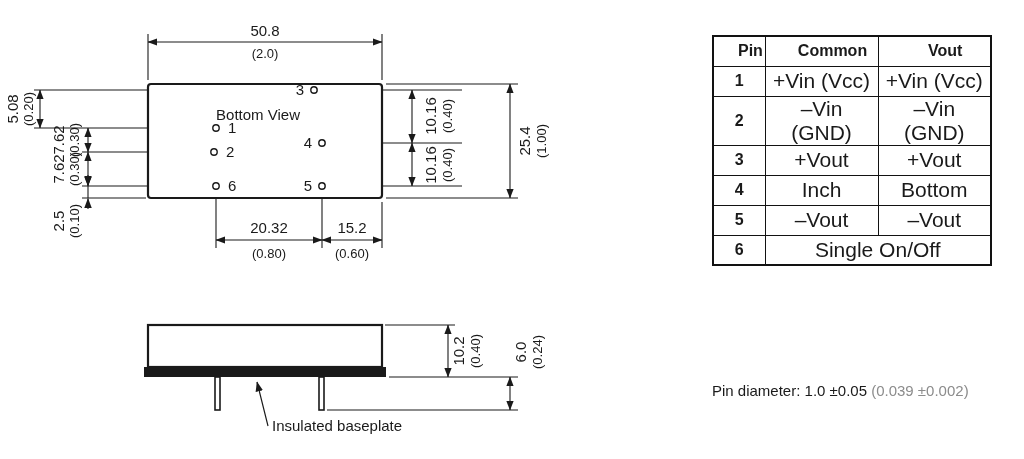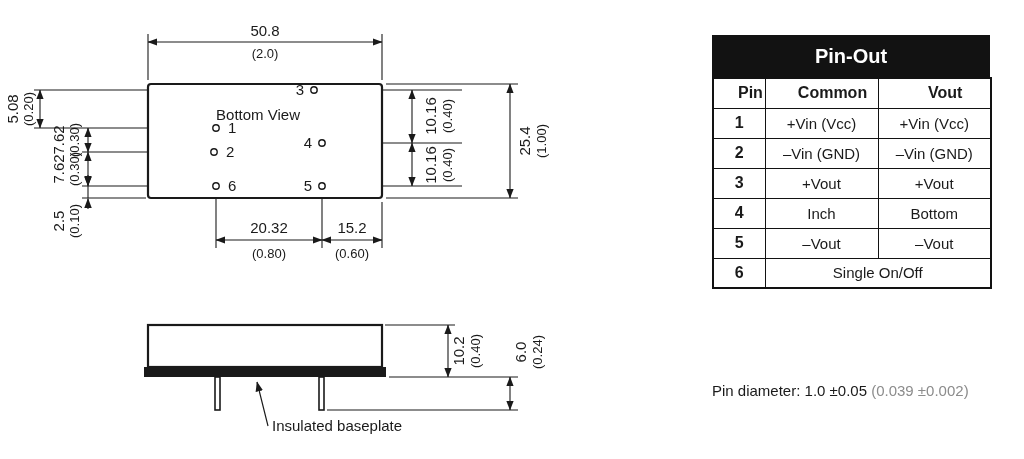--- a/index.html
+++ b/index.html
@@ -21,21 +21,21 @@
   .drawing text.in { font-size:13px; }
 
   .pinout-wrap { position:absolute; left:712px; top:35px; width:278px; }
   .pinout-title {
     background:#121212; color:#ffffff; font-weight:bold; font-size:20px;
     text-align:center; padding:8px 0 7px 0; border:2px solid #121212;
   }
   table.pinout { width:100%; border-collapse:collapse; border:2px solid #121212; table-layout:fixed; }
   .pinout th, .pinout td {
     border:1.6px solid #121212; text-align:center; height:30px;
-    font-size:15px; padding:0 2px; background:#ffffff;
+    font-size:21px; padding:0 2px; background:#ffffff;
   }
   .pinout th { font-weight:bold; font-size:16px;padding-left:24px; }
   .pinout td.pin-num { font-weight:bold; font-size:16px; }
 
   .notes { position:absolute; left:712px; top:333px; font-size:15px; line-height:23px; white-space:pre-wrap; }
   .notes .muted { color:#8c8c8c; }
 </style>
 </head>
 <body>
 
@@ -135,21 +135,20 @@
   <text class="mm" transform="rotate(-90 464 351)" x="464" y="351" text-anchor="middle">10.2</text>
   <text class="in" transform="rotate(-90 480 351)" x="480" y="351" text-anchor="middle">(0.40)</text>
   <text class="mm" transform="rotate(-90 526 352)" x="526" y="352" text-anchor="middle">6.0</text>
   <text class="in" transform="rotate(-90 542 352)" x="542" y="352" text-anchor="middle">(0.24)</text>
 
   <line x1="268" y1="426" x2="257" y2="382" marker-end="url(#arr)"></line>
   <text x="272" y="431" text-anchor="start">Insulated baseplate</text>
 </svg>
 
 <div class="pinout-wrap">
-  <div class="pinout-title">Pin-Out</div>
   <table class="pinout">
     <colgroup>
       <col style="width:52px">
         <col style="width:113px">
         <col style="width:113px">
     </colgroup>
     <thead>
       <tr>
         <th>Pin</th>
         <th>Common</th>

